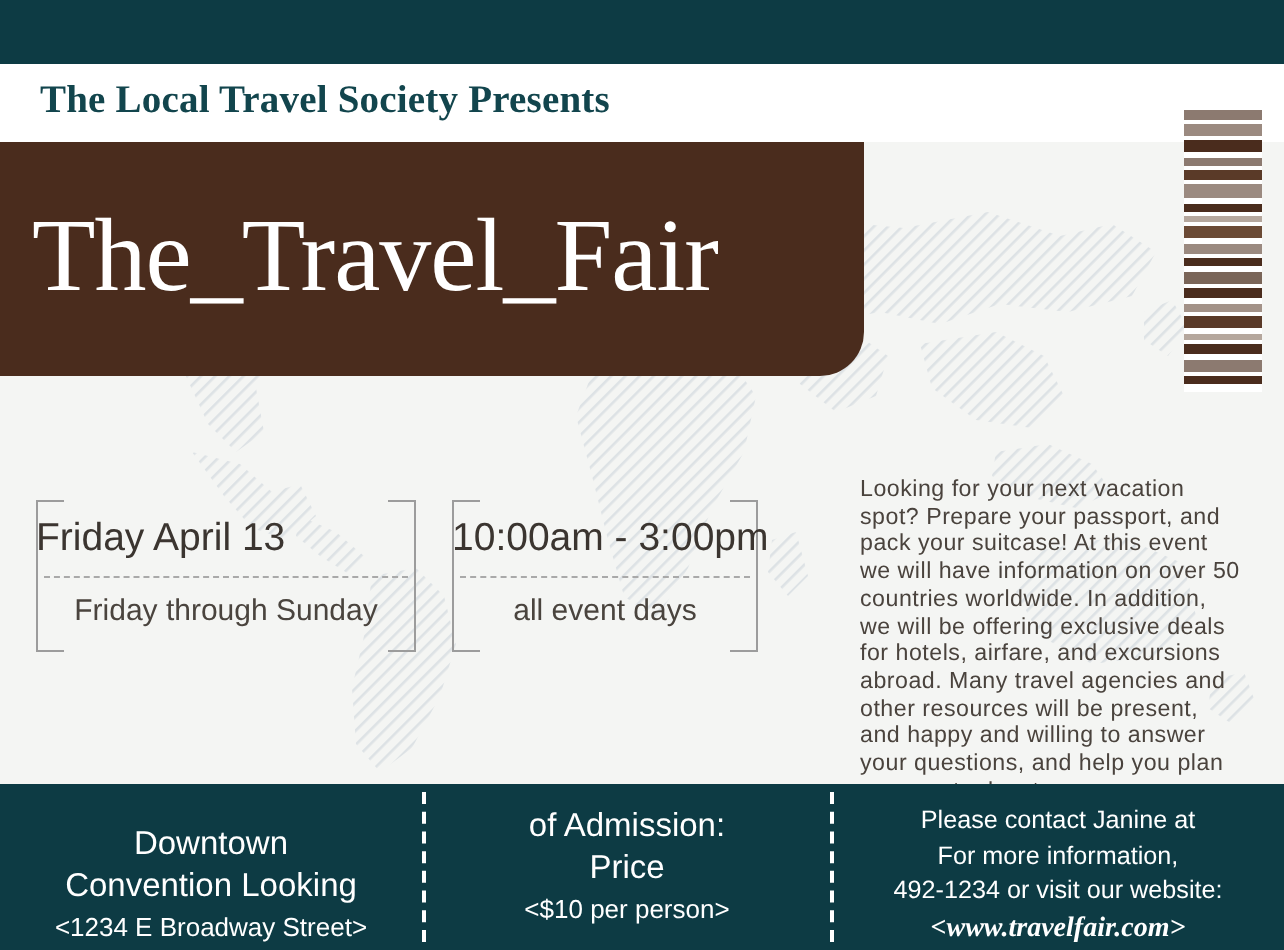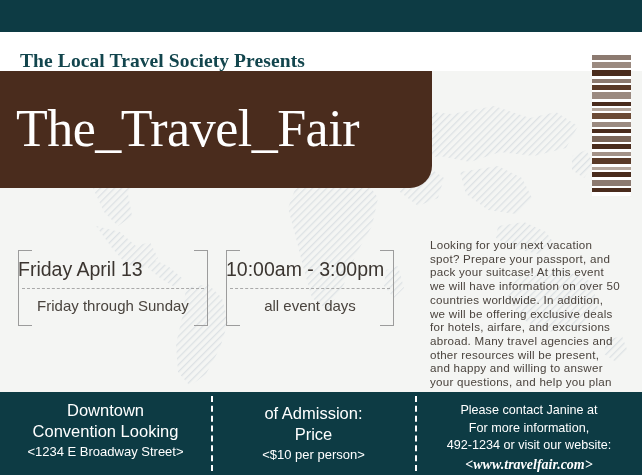--- a/index.html
+++ b/index.html
@@ -41,21 +41,21 @@
 
   
   .presenter-band {
     position: absolute;
     left: 0; top: 32px;
     width: 642px; height: 39px;
     background: #ffffff;
   }
   .presenter-text {
     position: absolute;
-    left: 20px; top: 50px;
+    left: 20px; top: 40px;
     font-family: "Liberation Serif", serif;
     font-weight: bold;
     font-size: 19.5px;
     letter-spacing: 0.1px;
     color: #12454d;
     white-space: nowrap;
   }
 
   
   .title-banner {
@@ -133,21 +133,21 @@
     position: absolute;
     left: 0; right: 0; top: 41px;
     text-align: center;
     font-family: "Liberation Sans", sans-serif;
     font-size: 15px;
     color: #4a443e;
     line-height: 30px;
     white-space: nowrap;
   }
   #box-date { left: 18px; width: 190px; }
-  #box-time { left: 226px; width: 168px; text-decoration: underline; }
+  #box-time { left: 226px; width: 153px; text-decoration: underline; }
 
   
   .description {
     position: absolute;
     left: 430px;
     top: 238px;
     width: 190px;
     font-family: "Liberation Sans", sans-serif;
     font-size: 11.6px;
     line-height: 13.7px;
@@ -189,21 +189,21 @@
     font-size: 13px;
     line-height: 19px;
   }
   .fc-web {
     font-family: "Liberation Serif", serif;
     font-weight: bold;
     font-style: italic;
     font-size: 14px;
     line-height: 19px;
   }
-  #footer-venue .pad { padding-top: 8px; }
+  #footer-venue .pad { padding-top: 20px; }
   #footer-price .pad { padding-top: 11px; }
   #footer-contact .pad { padding-top: 10px; }
   #footer-contact .fc-small { font-size: 12.6px; line-height: 17.5px; }
 
   .v-divider {
     position: absolute;
     top: 4px;
     bottom: 4px;
     width: 0;
     border-left: 2px dashed #ffffff;

